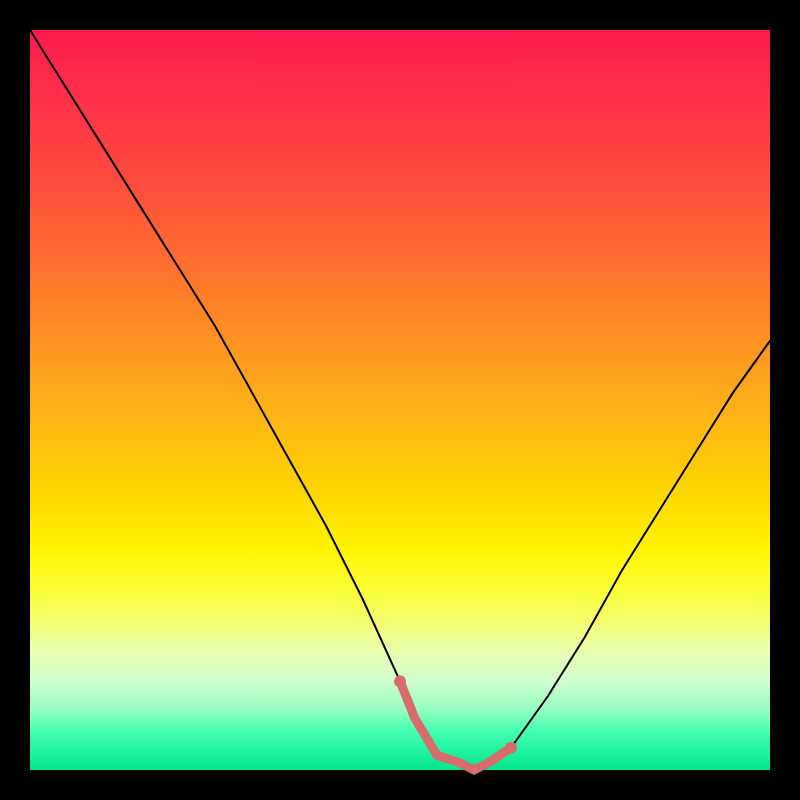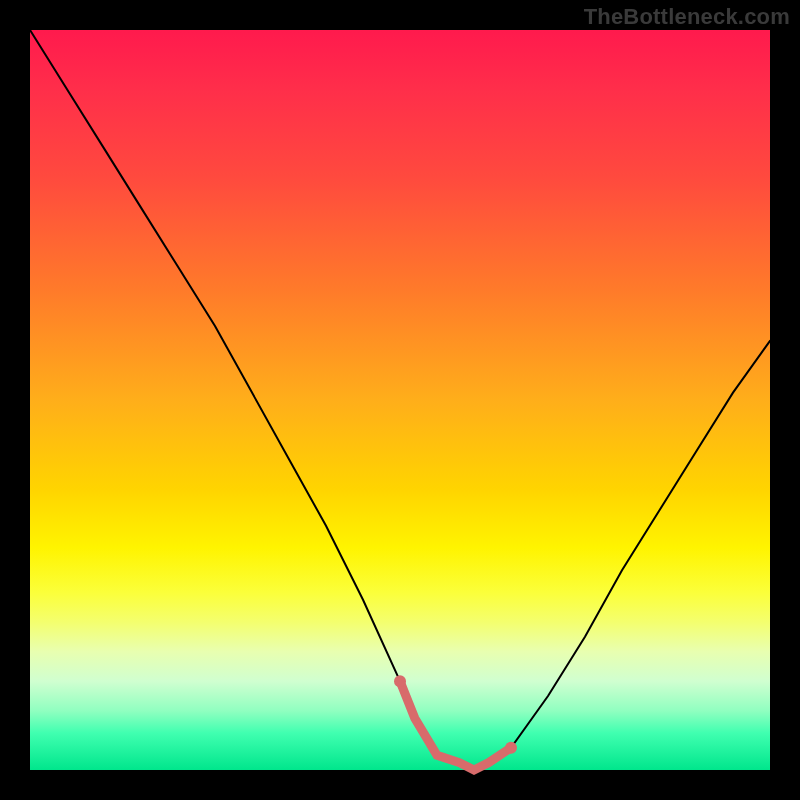--- a/index.html
+++ b/index.html
@@ -74,15 +74,14 @@
       <path id="main-curve" fill="none" stroke="#000000" stroke-width="2" stroke-linecap="round" d="M0.0 0.0 L37.0 59.2 L74.0 118.4 L111.0 177.6 L148.0 236.8 L185.0 296.0 L222.0 362.6 L259.0 429.2 L296.0 495.8 L333.0 569.8 L370.0 651.2 L384.8 688.2 L407.0 725.2 L429.2 732.6 L444.0 740.0 L458.8 732.6 L481.0 717.8 L518.0 666.0 L555.0 606.8 L592.0 540.2 L629.0 481.0 L666.0 421.8 L703.0 362.6 L740.0 310.8"></path>
       <path id="seg-curve" fill="none" stroke="#d86b6b" stroke-width="9" stroke-linecap="round" d="M370.0 651.2 L384.8 688.2 L407.0 725.2 L429.2 732.6 L444.0 740.0 L458.8 732.6 L481.0 717.8"></path>
       <g id="seg-dots">
           <circle cx="370.0" cy="651.2" r="6" fill="#d86b6b"></circle>
           <circle cx="481.0" cy="717.8" r="6" fill="#d86b6b"></circle>
         </g>
     </svg>
 
   </div>
 
-  <div class="watermark">TheBottleneck.com</div>
 
 </div>
 
 </body></html>

